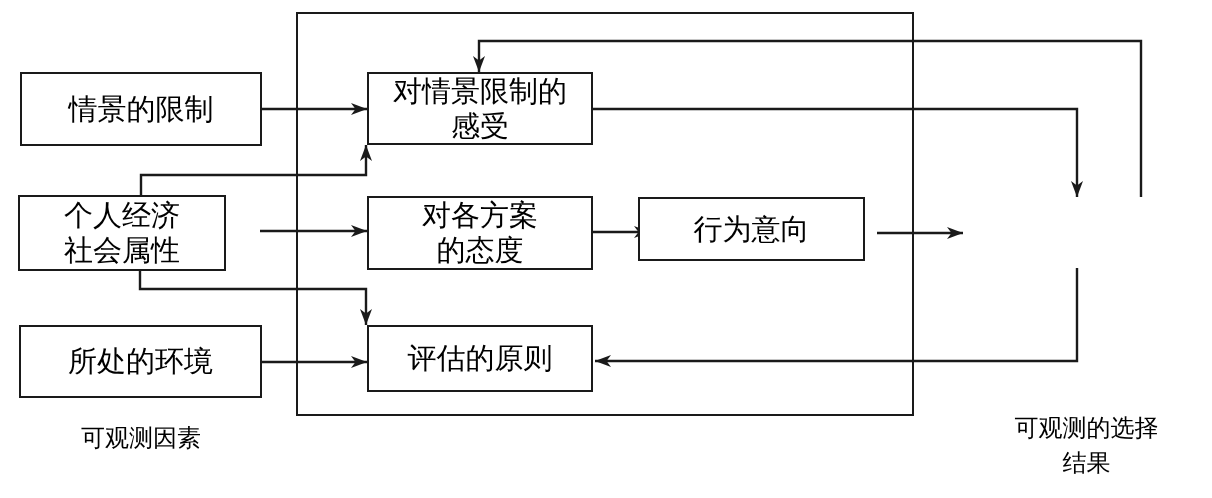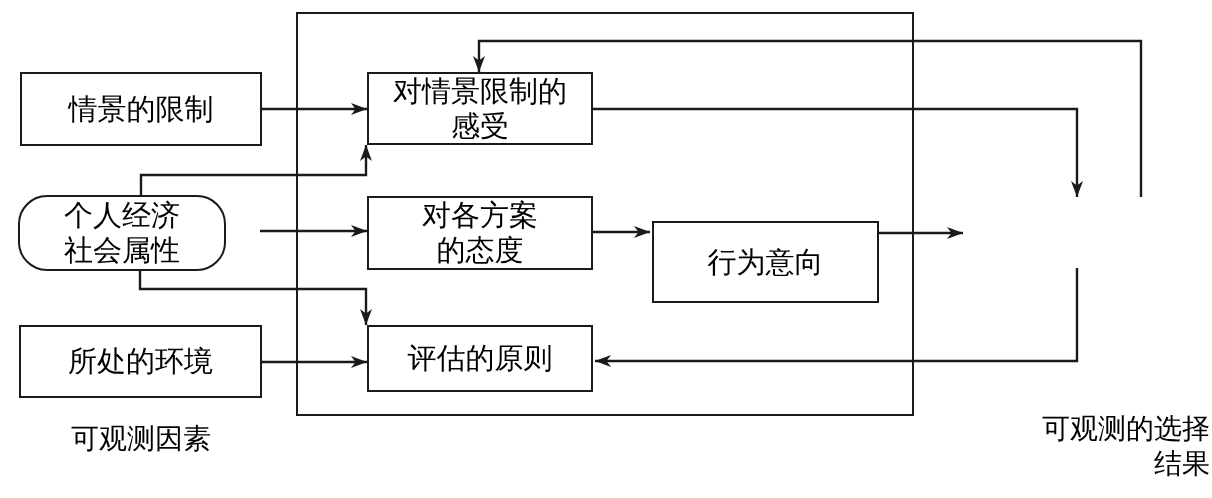--- a/index.html
+++ b/index.html
@@ -39,37 +39,37 @@
     background: #ffffff;
     display: flex;
     align-items: center;
     justify-content: center;
     text-align: center;
     font-size: 29px;
     line-height: 35px;
     white-space: pre-line;
   }
   .node-a { left: 20px;  top: 72px;  width: 242px; height: 74px; }
-  .node-b { left: 18px;  top: 195px; width: 208px; height: 76px; border-radius: 29px; }
+  .node-b { left: 18px;  top: 195px; width: 208px; height: 76px; }
   .node-c { left: 19px;  top: 325px; width: 243px; height: 73px; }
   .node-d { left: 367px; top: 72px;  width: 226px; height: 73px; }
   .node-e { left: 367px; top: 196px; width: 226px; height: 74px; }
   .node-f { left: 367px; top: 325px; width: 226px; height: 67px; }
-  .node-g { left: 652px; top: 197px; width: 227px; height: 82px; margin-top: 24px; }
+  .node-g { left: 638px; top: 197px; width: 227px; height: 64px; }
   .node-h { left: 963px; top: 197px; width: 227px; height: 71px; }
   .zone-label {
     position: absolute;
-    font-size: 28px;
+    font-size: 24px;
     line-height: 35px;
     text-align: center;
     white-space: pre-line;
   }
   .zone-observable   { left: 20px;  top: 421px; width: 242px; }
   .zone-unobservable { left: 500px; top: 423px; width: 264px; }
-  .zone-outcome      { left: 963px; top: 411px; width: 247px; text-align: right; }
+  .zone-outcome      { left: 963px; top: 411px; width: 247px; }
 </style>
 </head>
 <body>
 
 <div class="diagram">
 
   <div class="frame"></div>
 
   <svg class="connector-layer" width="1212" height="498" viewBox="0 0 1212 498" xmlns="http://www.w3.org/2000/svg">
     <defs>

